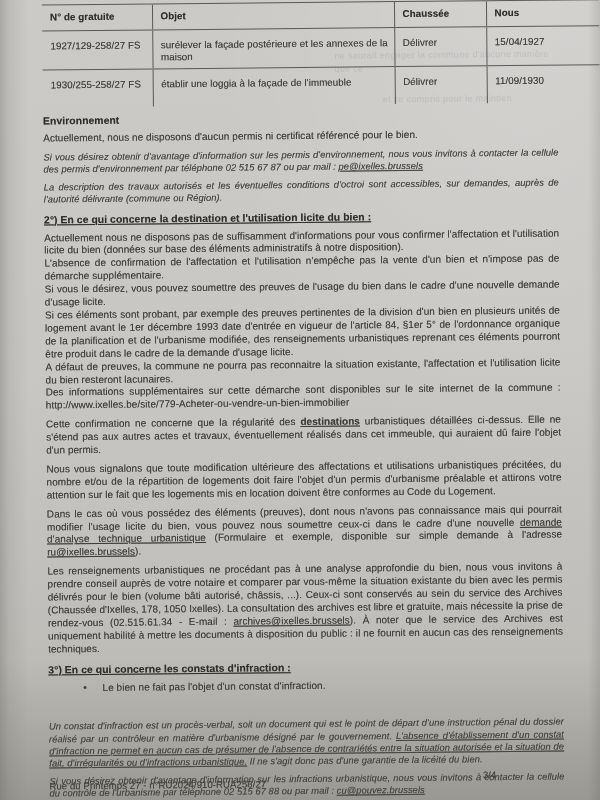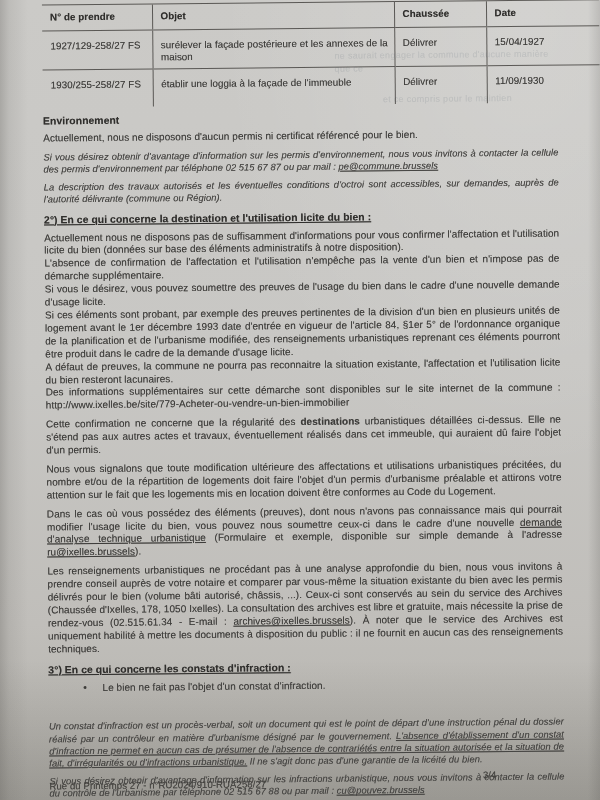--- a/index.html
+++ b/index.html
@@ -33,21 +33,21 @@
 
   
   p{margin:0;}
   .h-env{font-weight:700;color:#2f2e2c;font-size:10.4px;margin-top:8px;}
   .h-sec{font-weight:700;color:#2f2e2c;font-size:10.4px;text-decoration:underline;margin-top:8px;}
   .plain{margin-top:4px;text-align:justify;}
   .note{font-style:italic;font-size:9.4px;line-height:12.2px;color:#464543;margin-top:6px;text-align:justify;}
   .block{margin-top:5px;text-align:justify;}
   .block p{margin:0;}
   .gap{margin-top:6px;text-align:justify;}
-  .bu{font-weight:700;}
+  .bu{font-weight:700;text-decoration:underline;}
   .u{text-decoration:underline;}
   ul.constats{margin:5px 0 0 0;padding-left:48px;}
   ul.constats li{margin:0;padding-left:6px;}
   .sec3-note{margin-top:26px;}
   .footer{position:absolute;left:0;right:0;bottom:9px;display:flex;justify-content:space-between;
     font-size:9.6px;color:#43423f;}
   .footer .pageno{margin-right:68px;transform:translateY(-7px);}
 </style>
 </head>
 <body>
@@ -58,24 +58,24 @@
     <div class="tablewrap">
       <table class="rutable">
         <colgroup>
             <col class="col1">
             <col class="col2">
             <col class="col3">
             <col class="col4">
           </colgroup>
         <thead>
           <tr>
-            <th>N° de prendre</th>
+            <th>N° de gratuite</th>
             <th class="c2">Objet</th>
             <th class="c3">Chaussée</th>
-            <th class="c4">Date</th>
+            <th class="c4">Nous</th>
           </tr>
         </thead>
         <tbody>
           <tr>
             <td>1927/129-258/27 FS</td>
             <td class="c2">surélever la façade postérieure et les annexes de la maison</td>
             <td class="c3">Délivrer</td>
             <td class="c4">15/04/1927</td>
           </tr>
           <tr class="last">
@@ -85,21 +85,21 @@
             <td class="c4">11/09/1930</td>
           </tr>
         </tbody>
       </table>
       <div class="ghost" style="top:48px;left:292px;">ne saurait engager la commune d'aucune manière que ce</div>
       <div class="ghost" style="top:92px;left:340px;">et ce compris pour le maintien</div>
     </div>
 
     <p class="h-env">Environnement</p>
     <p class="plain">Actuellement, nous ne disposons d'aucun permis ni certificat référencé pour le bien.</p>
-    <p class="note"><span>Si vous désirez obtenir d'avantage d'information sur les permis d'environnement, nous vous invitons à contacter la cellule des permis d'environnement par téléphone 02 515 67 87 ou par mail : </span><span class="u">pe@commune.brussels</span></p>
+    <p class="note"><span>Si vous désirez obtenir d'avantage d'information sur les permis d'environnement, nous vous invitons à contacter la cellule des permis d'environnement par téléphone 02 515 67 87 ou par mail : </span><span class="u">pe@ixelles.brussels</span></p>
     <p class="note">La description des travaux autorisés et les éventuelles conditions d'octroi sont accessibles, sur demandes, auprès de l'autorité délivrante (commune ou Région).</p>
 
     <p class="h-sec">2°) En ce qui concerne la destination et l'utilisation licite du bien :</p>
     <div class="block">
       <p>Actuellement nous ne disposons pas de suffisamment d'informations pour vous confirmer l'affectation et l'utilisation licite du bien (données sur base des éléments administratifs à notre disposition).</p>
       <p>L'absence de confirmation de l'affectation et l'utilisation n'empêche pas la vente d'un bien et n'impose pas de démarche supplémentaire.</p>
       <p>Si vous le désirez, vous pouvez soumettre des preuves de l'usage du bien dans le cadre d'une nouvelle demande d'usage licite.</p>
       <p>Si ces éléments sont probant, par exemple des preuves pertinentes de la division d'un bien en plusieurs unités de logement avant le 1er décembre 1993 date d'entrée en vigueur de l'article 84, §1er 5° de l'ordonnance organique de la planification et de l'urbanisme modifiée, des renseignements urbanistiques reprenant ces éléments pourront être produit dans le cadre de la demande d'usage licite.</p>
       <p>A défaut de preuves, la commune ne pourra pas reconnaitre la situation existante, l'affectation et l'utilisation licite du bien resteront lacunaires.</p>
       <p><span>Des informations supplémentaires sur cette démarche sont disponibles sur le site internet de la commune : </span><span>http://www.ixelles.be/site/779-Acheter-ou-vendre-un-bien-immobilier</span></p>

